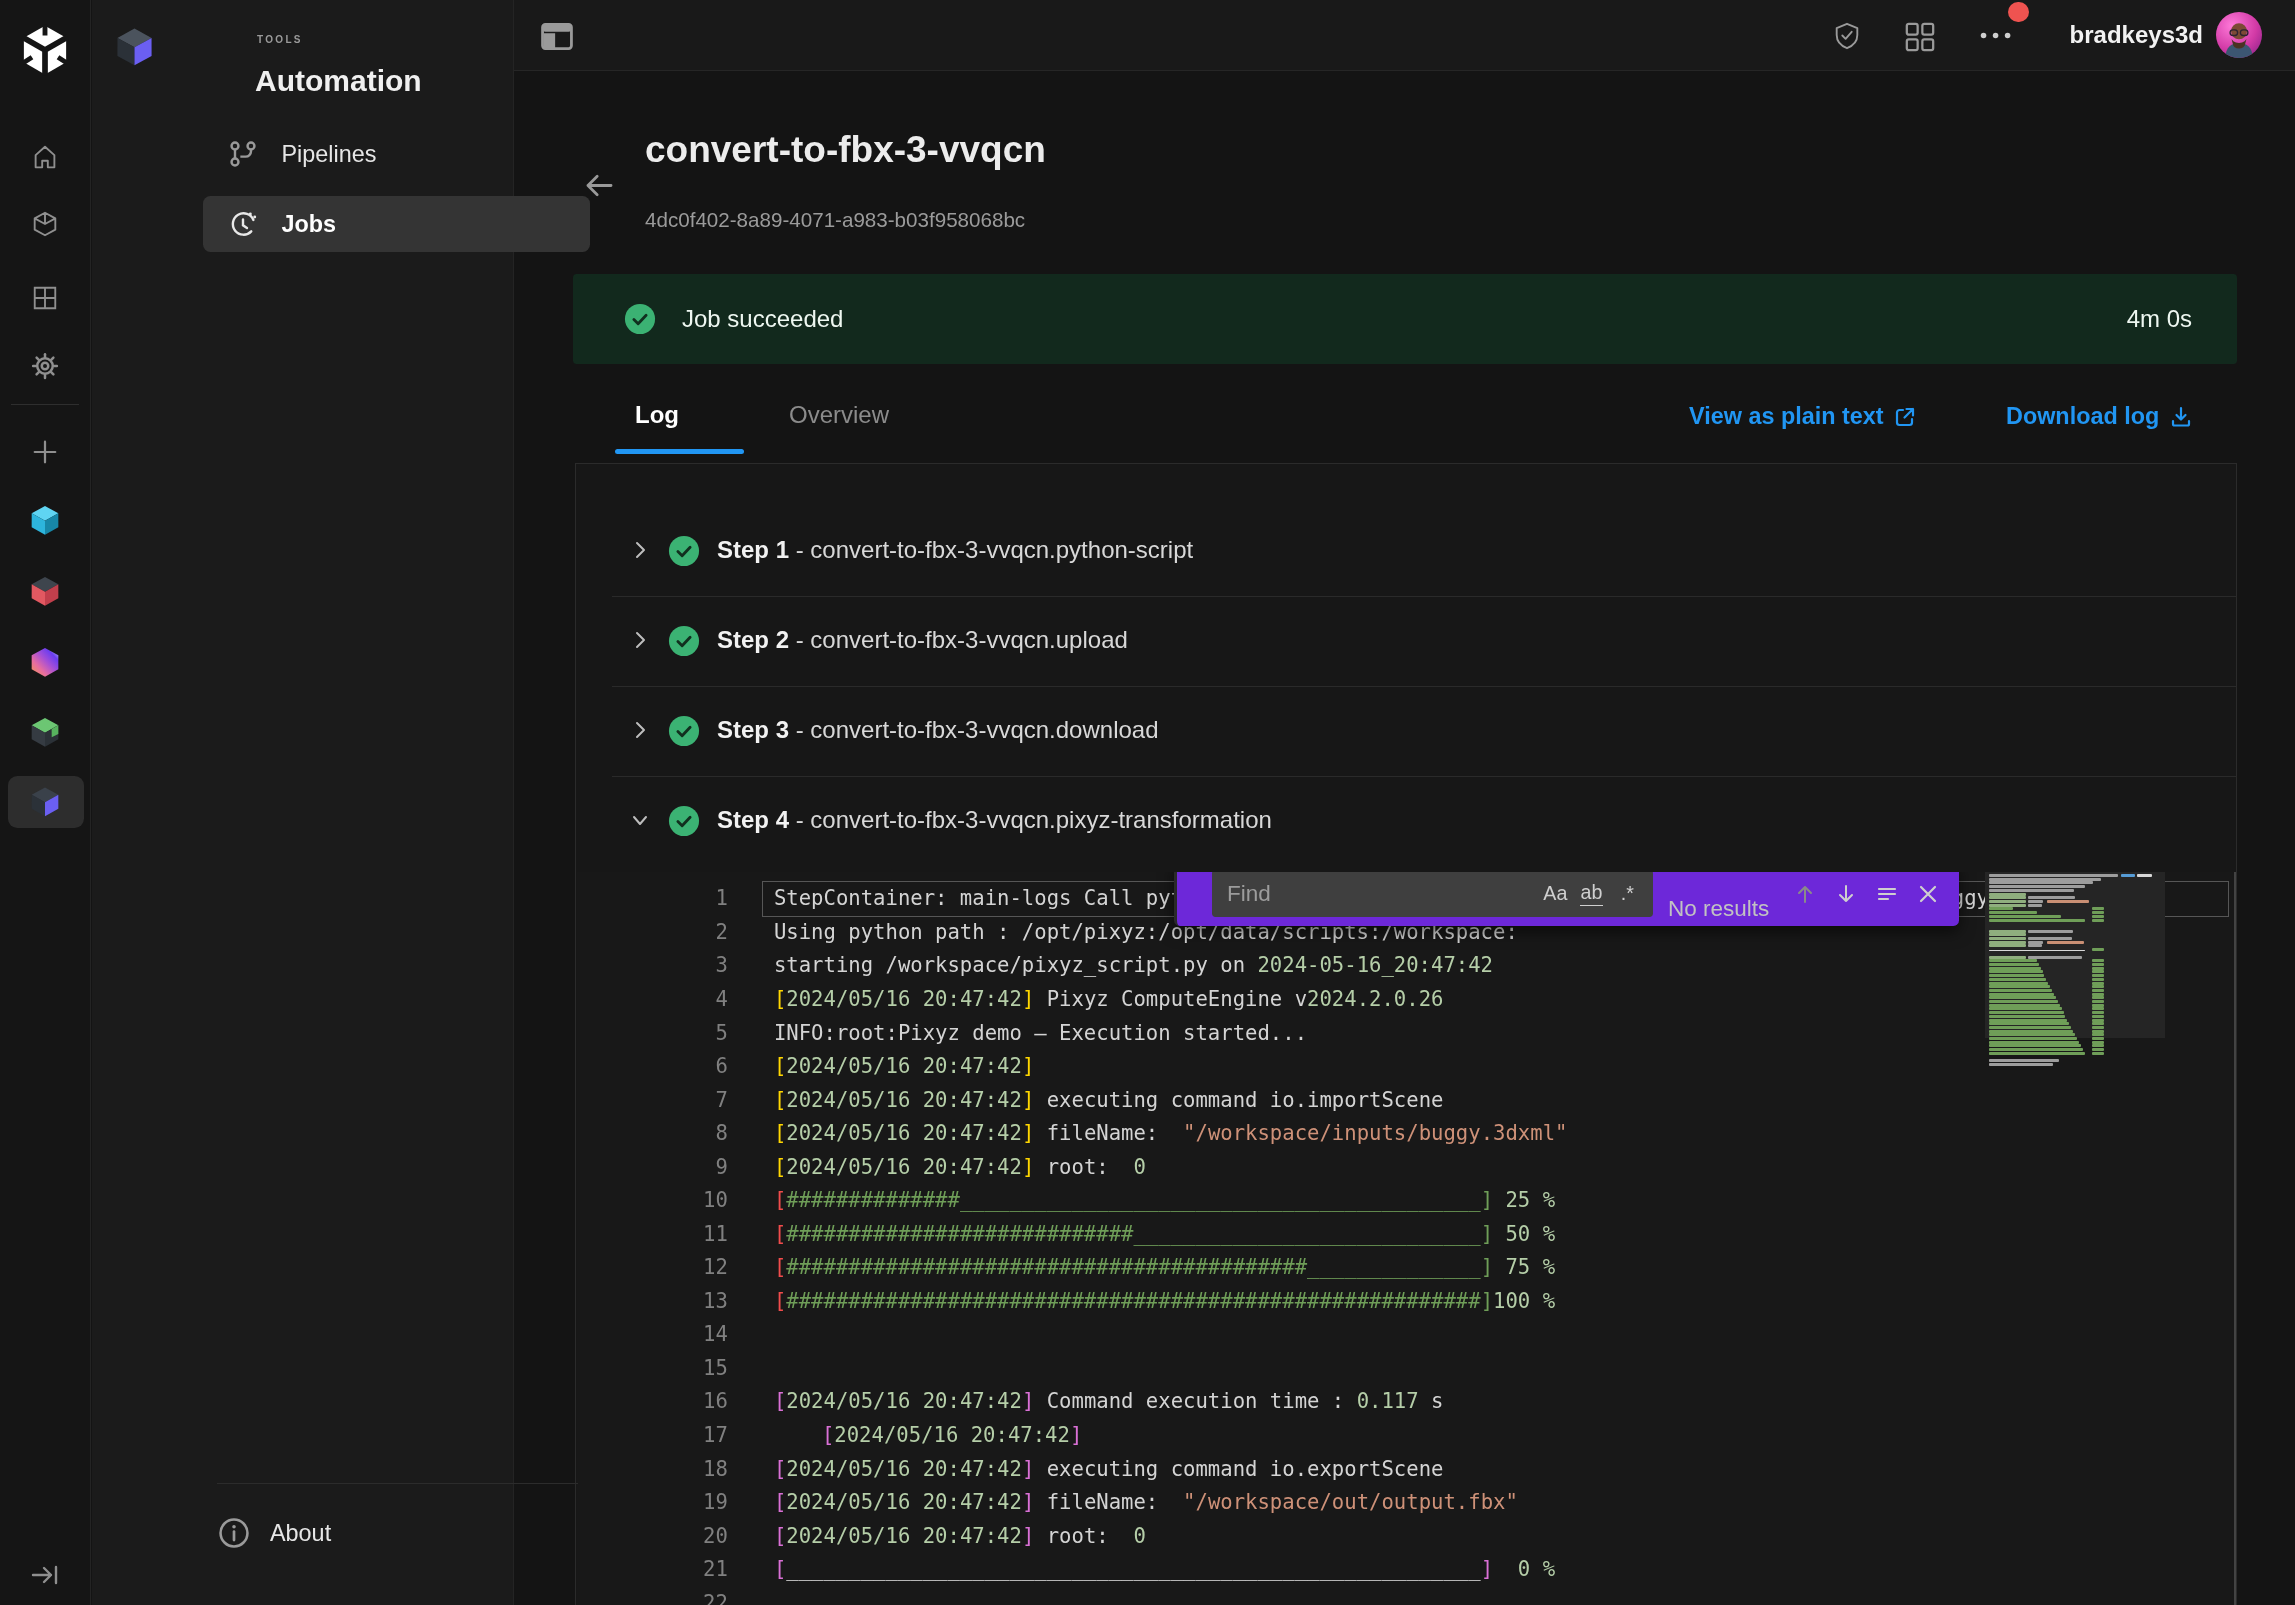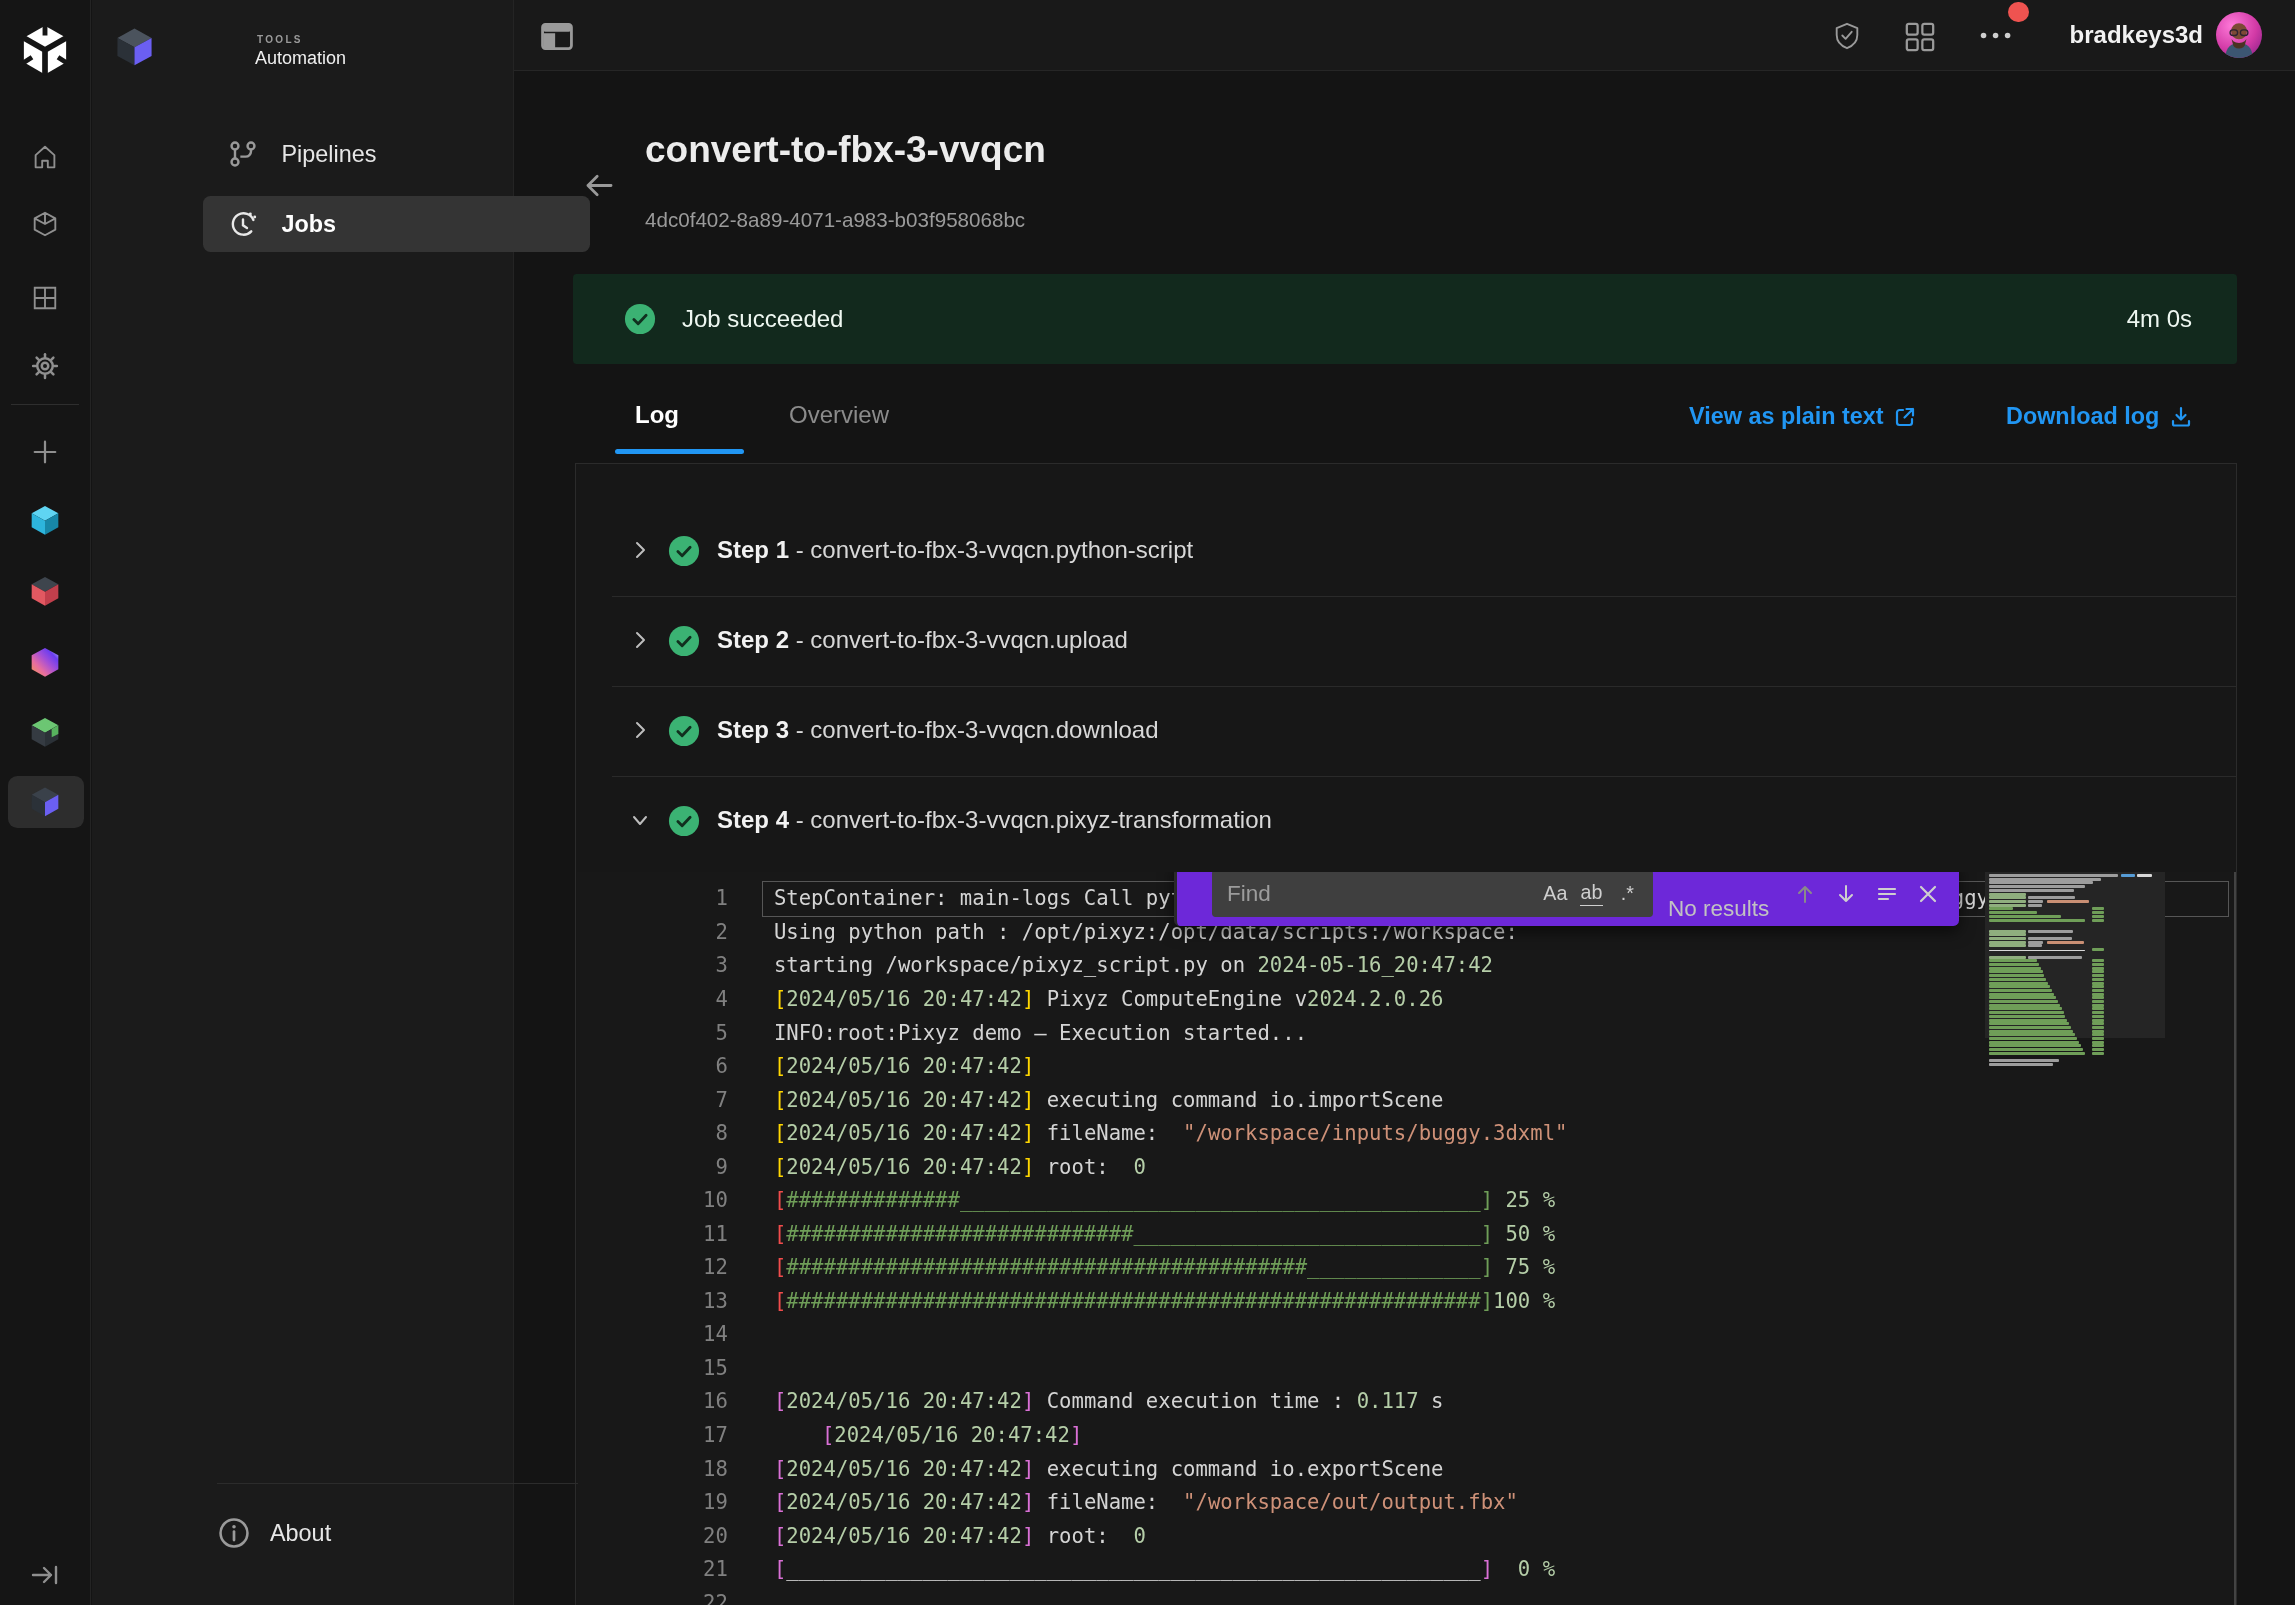--- a/index.html
+++ b/index.html
@@ -9,21 +9,21 @@
 
   
   #rail { position:absolute; left:0; top:0; width:91px; height:1606px; background:#151515; border-right:0.9px solid #242424; z-index:30; }
   .rail-ic { position:absolute; left:29px; width:32px; height:32px; display:flex; align-items:center; justify-content:center; cursor:pointer; }
   #rail-divider { position:absolute; left:11.2px; width:68px; height:0.9px; background:#2e2e2e; top:404px; }
   #active-app { position:absolute; left:7.5px; top:776px; width:76px; height:52px; background:#2d2d2d; border-radius:9.4px; }
 
   
   #sidebar { position:absolute; left:92px; top:0; width:422px; height:1606px; background:#1b1b1b; border-right:0.9px solid #242424; z-index:25; }
   #tools-label { position:absolute; left:165px; top:34px; font-size:10px; letter-spacing:2.3px; color:#9a9a9a; font-weight:bold; }
-  #app-name { position:absolute; left:163px; top:48px; font-size:18px; color:#f0f0f0; font-weight:normal; }
+  #app-name { position:absolute; left:163px; top:64px; font-size:30px; color:#f0f0f0; font-weight:bold; }
   .nav-row { position:absolute; left:111px; width:387px; height:56px; border-radius:7.5px; display:flex; align-items:center; cursor:pointer; }
   .nav-row .lbl { font-size:23.4px; color:#e6e6e6; margin-left:22.5px; }
   #nav-jobs { background:#343434; }
   #nav-jobs .lbl { color:#ffffff; font-weight:bold; }
   #sb-divider { position:absolute; left:125px; top:1483px; width:361px; height:0.9px; background:#2c2c2c; }
   #about-row { position:absolute; left:125px; top:1516px; display:flex; align-items:center; cursor:pointer; }
   #about-row .lbl { font-size:23.4px; color:#e6e6e6; margin-left:19px; }
 
   
   #topbar { position:absolute; left:514px; top:0; width:1781px; height:71px; background:#191919; border-bottom:0.9px solid #262626; z-index:20; }

